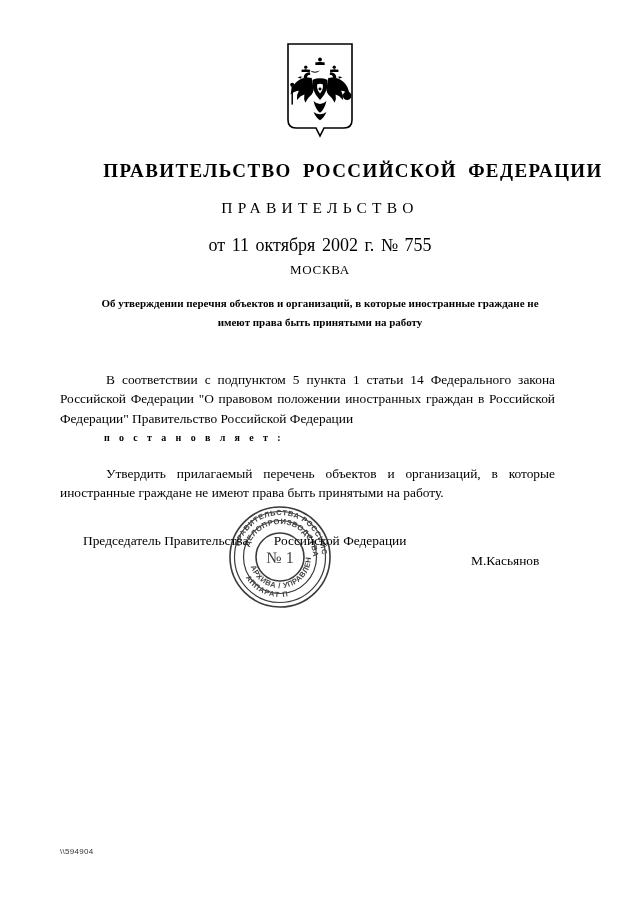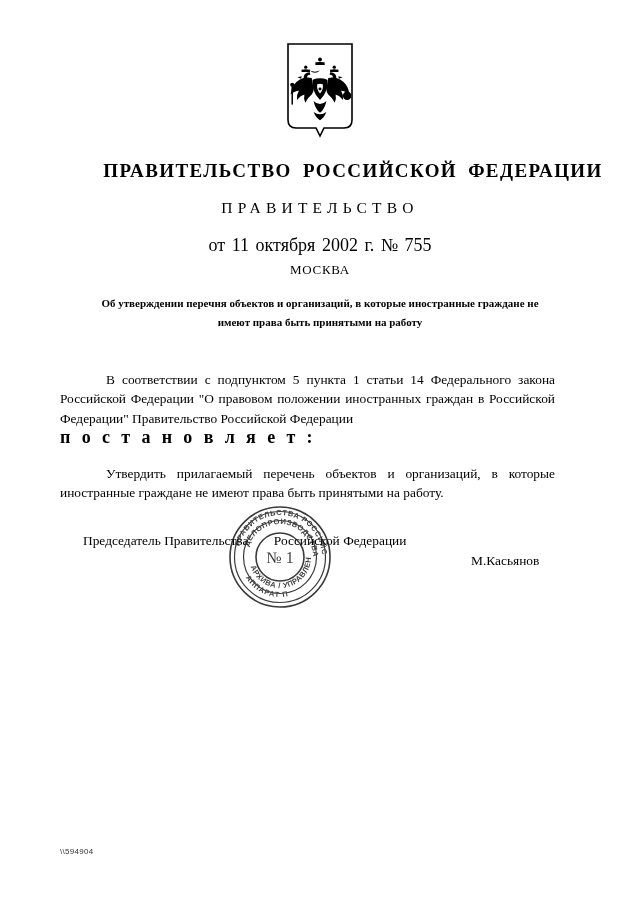--- a/index.html
+++ b/index.html
@@ -90,22 +90,23 @@
     font-size: 13.4px;
     line-height: 19.4px;
     margin: 0;
   }
   .para + .para { margin-top: 16px; }
   .spaced-word {
     display: block;
     text-indent: 0;
     font-weight: bold;
     letter-spacing: 3.4px;
-    font-size: 18px;
+    font-size: 10px;
     line-height: 19.4px;
+    margin-left: 44px;
   }
   .para2 { margin-top: 0px; }
 
   
   .sig-block {
     position: absolute;
     left: 83px;
     top: 521px;
     width: 500px;
     font-size: 13.4px;

